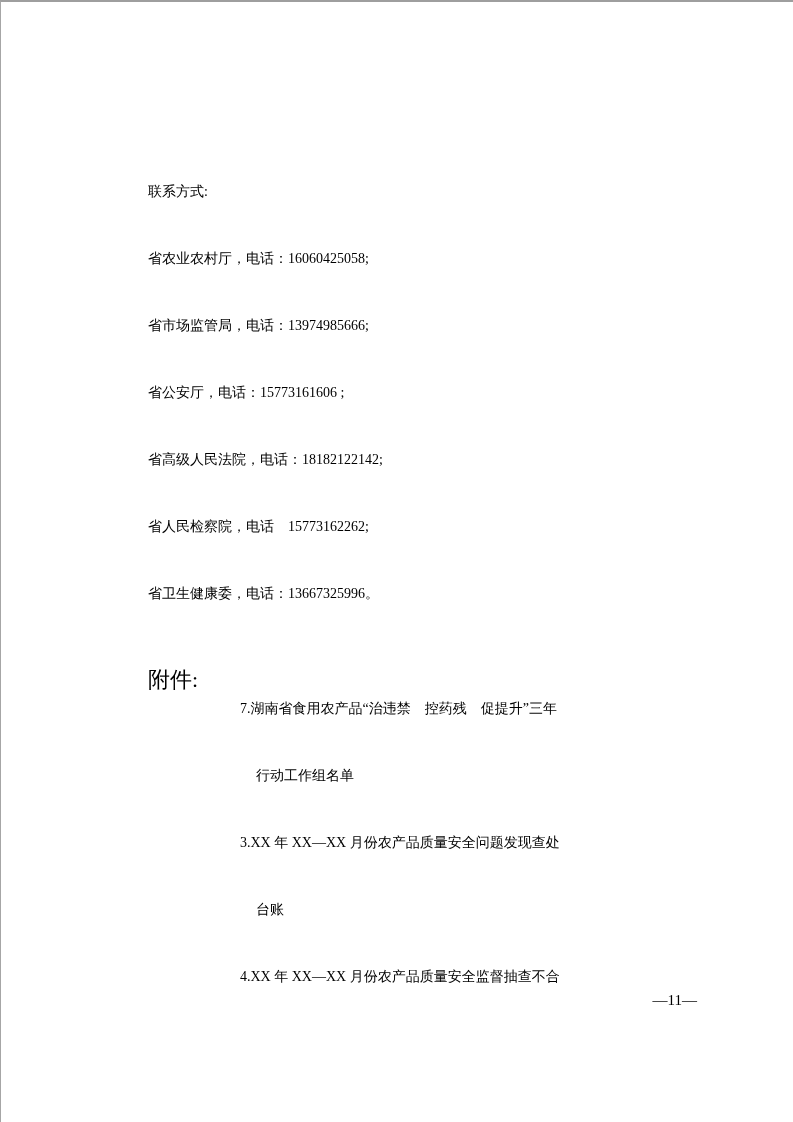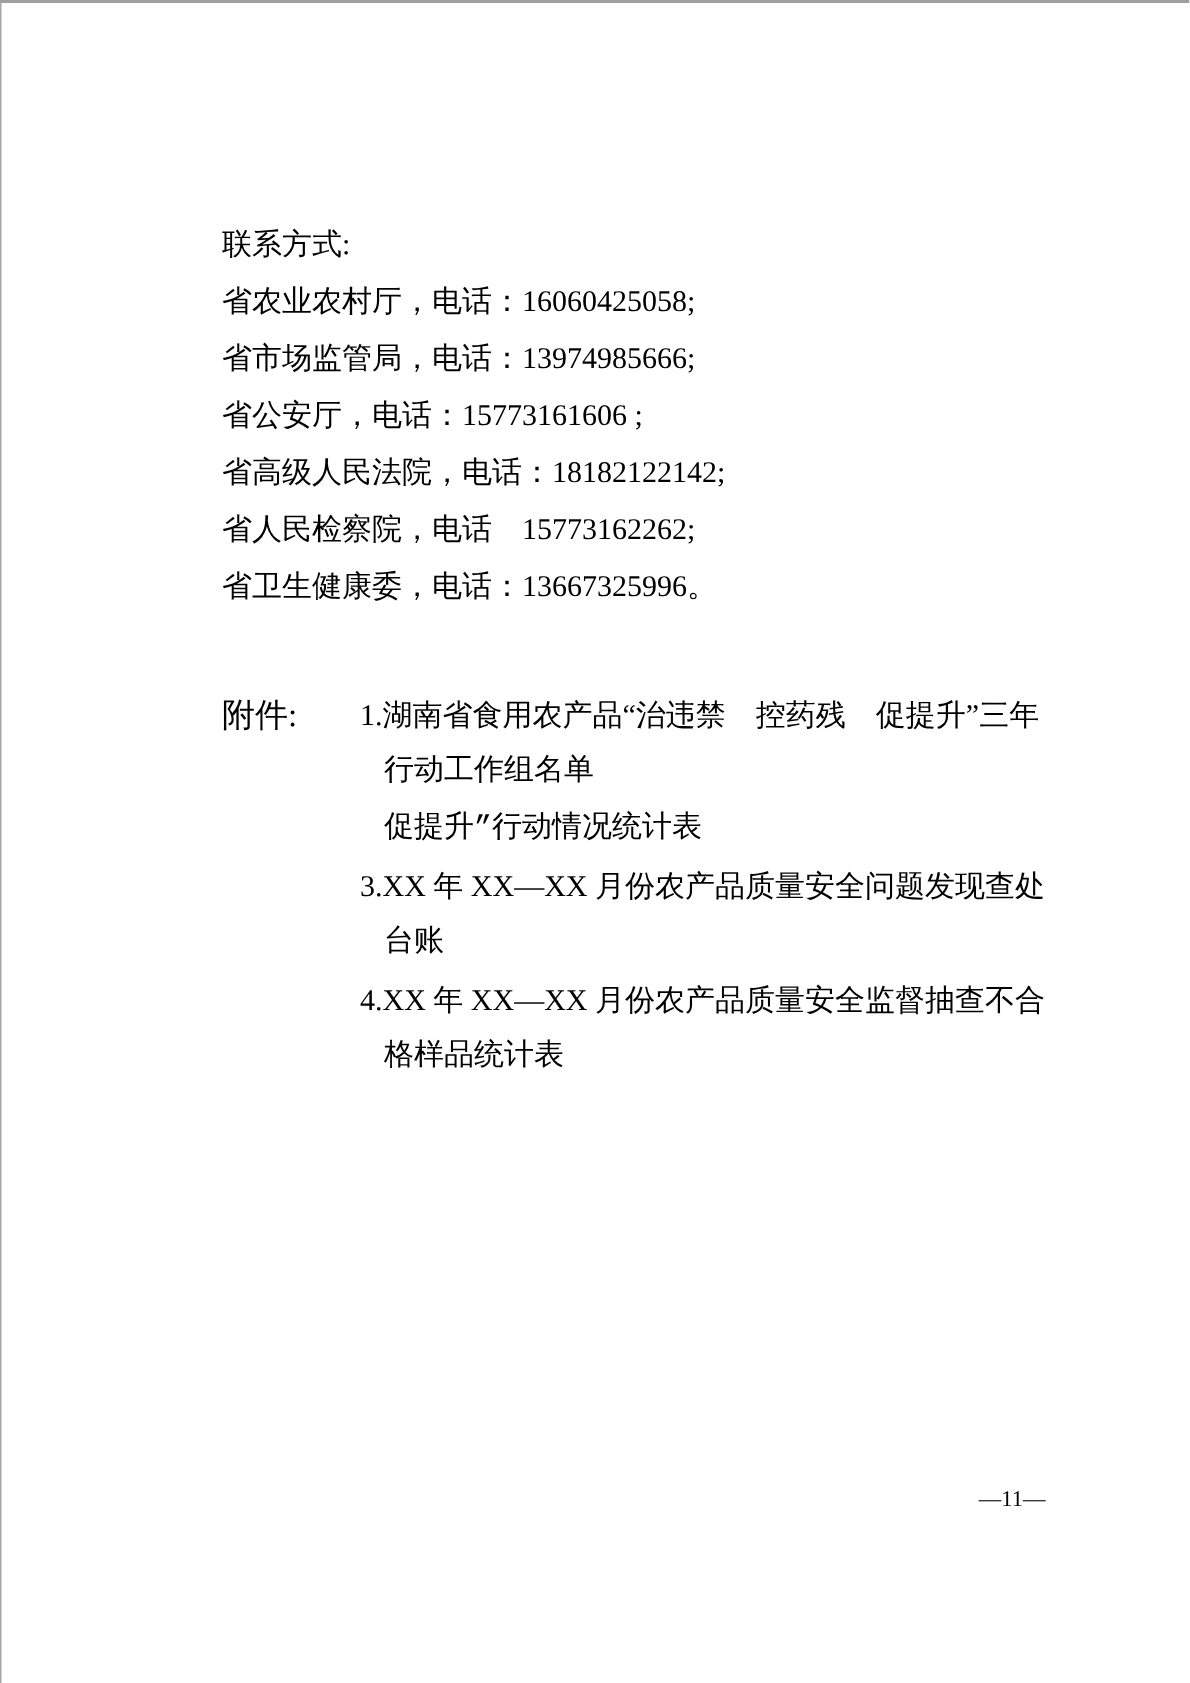--- a/index.html
+++ b/index.html
@@ -21,22 +21,23 @@
   }
   .content {
     position: absolute;
     left: 147px;
     top: 142px;
     width: 580px;
   }
   .line {
     height: 38px;
     line-height: 38px;
-    font-size: 20px;
+    font-size: 14px;
     white-space: pre;
+    margin-top: 29px;
   }
   .attachments {
     display: flex;
     margin-top: 48px;
     align-items: flex-start;
     gap: 38px;
   }
   .att-label {
     width: 54px;
     flex: 0 0 54px;
@@ -73,36 +74,34 @@
     <div class="line">省公安厅，电话：15773161606 ;</div>
     <div class="line">省高级人民法院，电话：18182122142;</div>
     <div class="line">省人民检察院，电话　15773162262;</div>
     <div class="line">省卫生健康委，电话：13667325996。</div>
 
     <div class="attachments">
       <div class="att-label">附件:</div>
       <div class="att-items">
 
         <div class="att-item">
-          <div class="line">1.湖南省食用农产品“治违禁　控药残　促提升”三年</div>
+          <div class="line">7.湖南省食用农产品“治违禁　控药残　促提升”三年</div>
           <div class="line cont">行动工作组名单</div>
         </div>
 
         <div class="att-item">
-          <div class="line cont">促提升”行动情况统计表</div>
         </div>
 
         <div class="att-item">
           <div class="line">3.XX 年 XX—XX 月份农产品质量安全问题发现查处</div>
           <div class="line cont">台账</div>
         </div>
 
         <div class="att-item">
           <div class="line">4.XX 年 XX—XX 月份农产品质量安全监督抽查不合</div>
-          <div class="line cont">格样品统计表</div>
         </div>
 
       </div>
     </div>
   </div>
 
   <div class="page-number">—11—</div>
 </div>
 
 </body></html>

